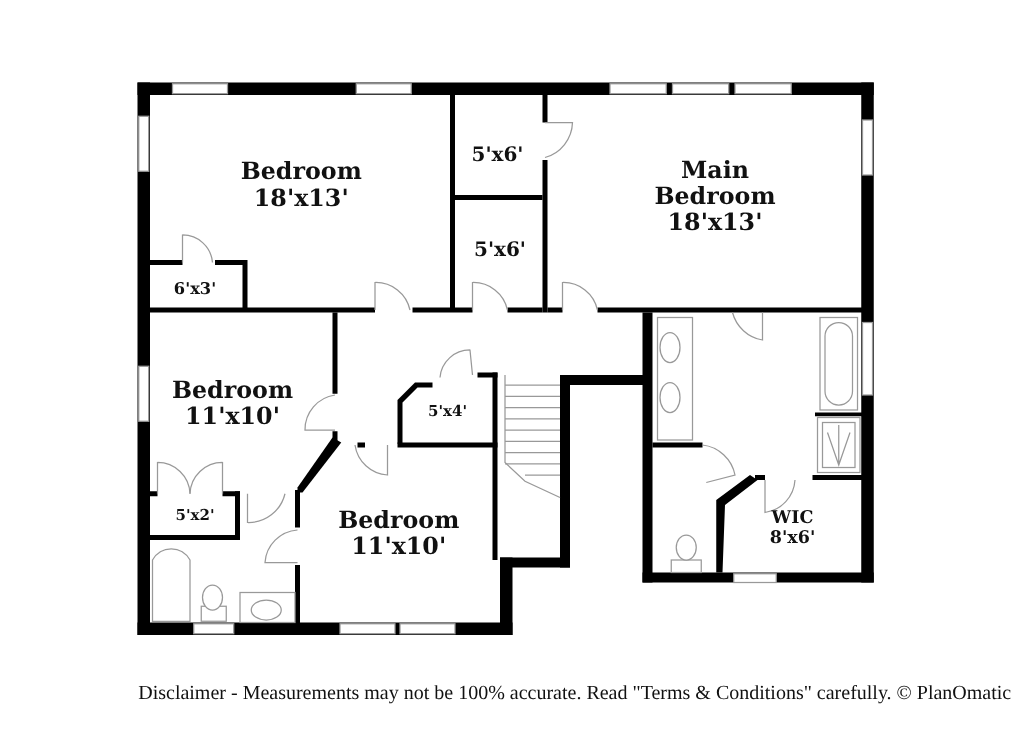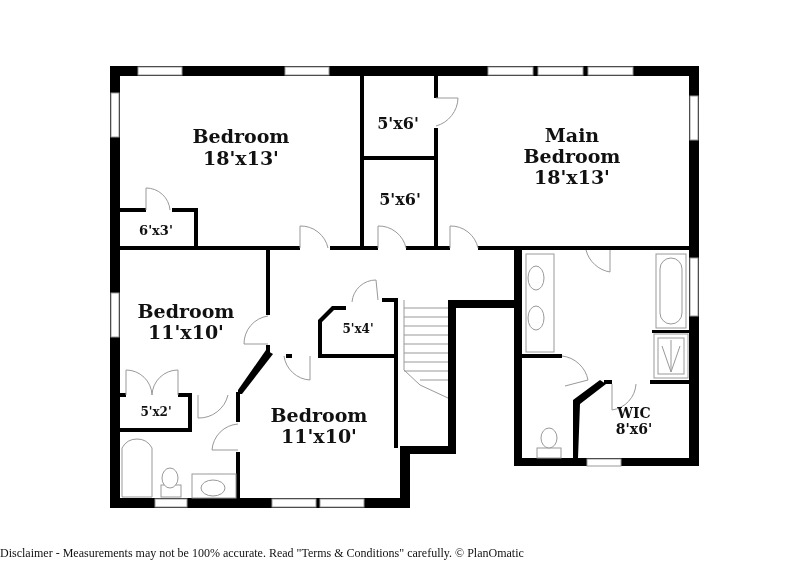--- a/index.html
+++ b/index.html
@@ -1,19 +1,19 @@
 <!DOCTYPE html>
 <html><head>
 <meta charset="utf-8">
 <style>
   html, body { margin:0; padding:0; background:#ffffff; }
   body { width:809px; height:588px; position:relative; overflow:hidden; font-family:"DejaVu Serif", serif; }
   #plan { position:absolute; left:0; top:0; width:809px; height:588px; }
   .room-label { font-family:"DejaVu Serif", serif; font-weight:bold; fill:#111; text-anchor:middle; }
-  .disclaimer { position:absolute; left:0; top:546px; width:809px; text-align:left; font-family:"Liberation Serif", serif; font-size:12px; color:#111; }
+  .disclaimer { position:absolute; left:0; top:546px; width:809px; text-align:right; font-family:"Liberation Serif", serif; font-size:16px; color:#111; }
 </style>
 </head>
 <body>
 
 <svg id="plan" viewBox="0 0 809 588" xmlns="http://www.w3.org/2000/svg">
   <g fill="#000">
 
     <rect x="110" y="66" width="589" height="10"></rect>
     <rect x="110" y="66" width="10" height="442"></rect>
     <rect x="689" y="66" width="10" height="400"></rect>

